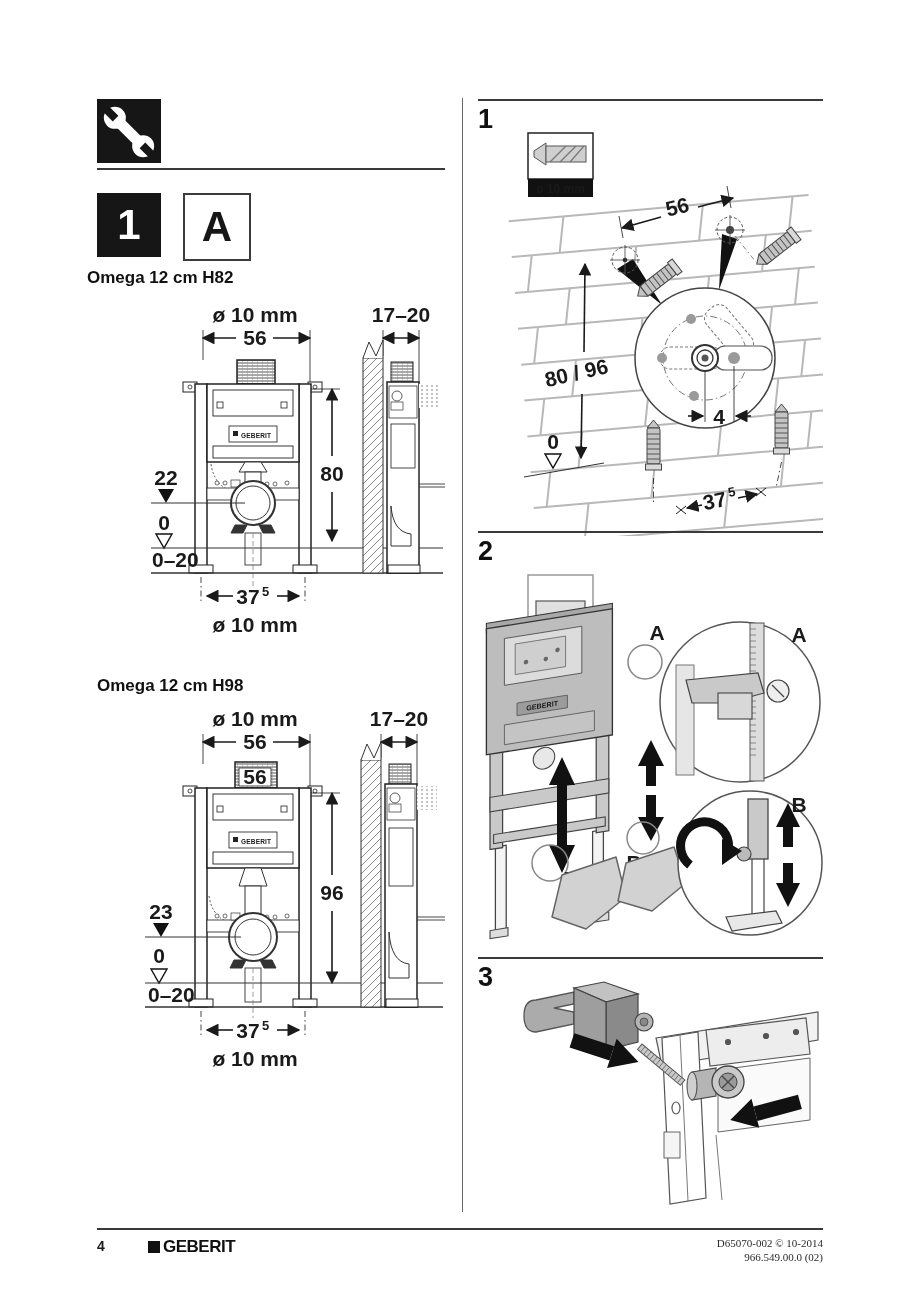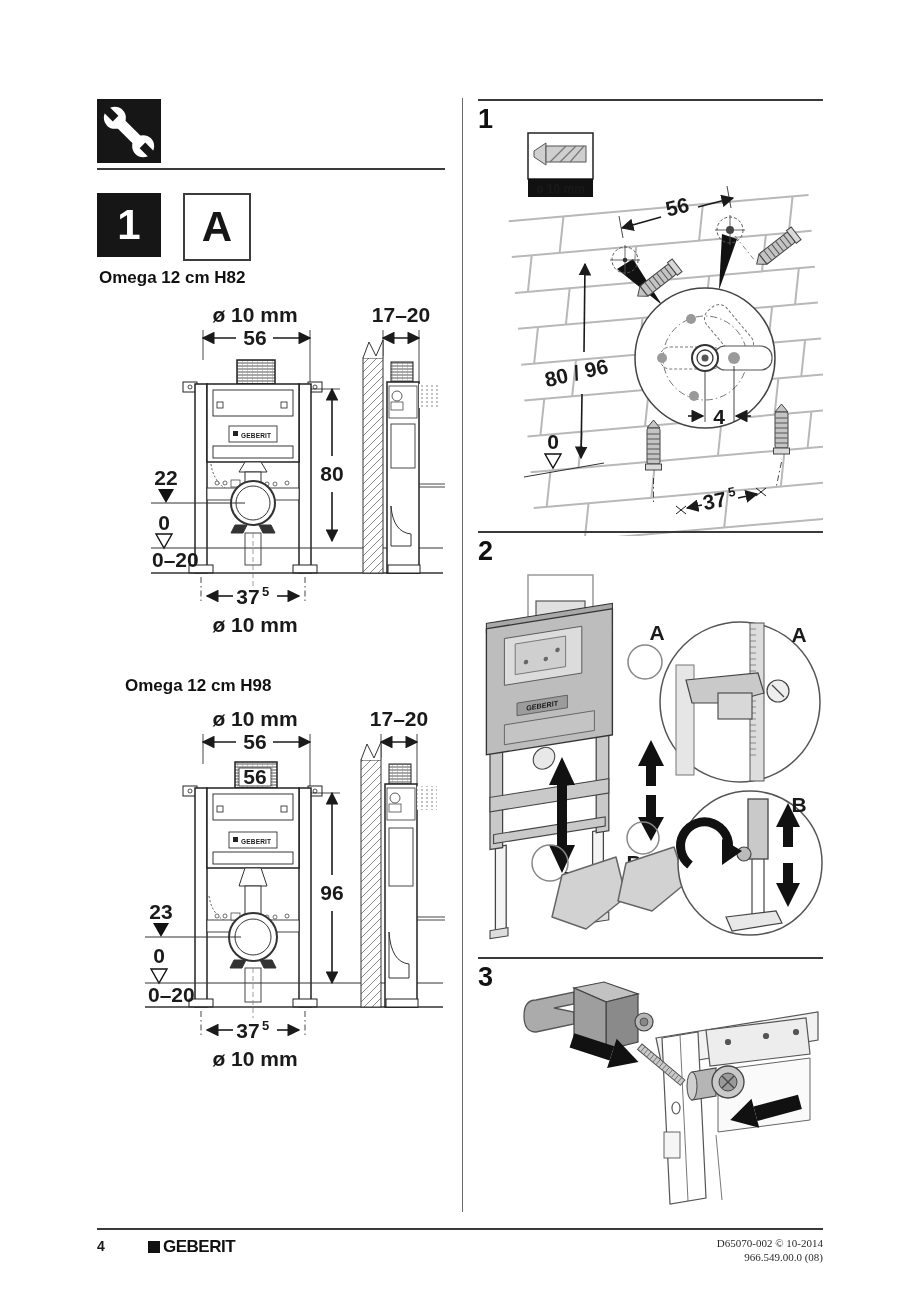--- a/index.html
+++ b/index.html
@@ -63,21 +63,21 @@
   </div>
   <div class="abs rule" style="left:97px;top:168px;width:348px;"></div>
 
   <div class="abs badge black" style="left:97px;top:193px;width:64px;height:64px;">
     <span>1</span>
   </div>
   <div class="abs badge white" style="left:183px;top:193px;width:64px;height:64px;">
     <span>A</span>
   </div>
 
-  <div class="abs title" style="left:99px;top:268px;">Omega 12 cm H82</div>
+  <div class="abs title" style="left:87px;top:268px;">Omega 12 cm H82</div>
 
   <svg class="abs" style="left:95px;top:296px;" width="352" height="346" viewBox="0 0 352 346">
 
     <text class="dim" x="160" y="26" text-anchor="middle">ø 10 mm</text>
     <g stroke="#1a1a1a" stroke-width="1.6">
       <path d="M108,42 L141,42" marker-start="url(#ar)"></path>
       <path d="M178,42 L215,42" marker-end="url(#ar)"></path>
       <line x1="108" y1="34" x2="108" y2="64" stroke-width="0.8"></line>
       <line x1="215" y1="34" x2="215" y2="88" stroke-width="0.8"></line>
     </g>
@@ -168,21 +168,21 @@
       <rect x="296" y="106" width="12" height="8" fill="#fff" stroke="#333" stroke-width="0.7"></rect>
       <rect x="324" y="88" width="20" height="24" fill="url(#pd)"></rect>
       <rect x="296" y="128" width="24" height="44" fill="#fff" stroke="#333" stroke-width="0.9"></rect>
       <path d="M296,210 Q298,236 316,238 L316,250 L296,250 Z" fill="#fff" stroke="#333" stroke-width="1"></path>
       <rect x="293" y="269" width="32" height="8" fill="#fff" stroke="#222" stroke-width="1"></rect>
       <line x1="324" y1="188" x2="350" y2="188" stroke="#333" stroke-width="0.9"></line>
       <line x1="324" y1="191" x2="350" y2="191" stroke="#333" stroke-width="0.9"></line>
     </g>
   </svg>
 
-  <div class="abs title" style="left:97px;top:676px;margin-left:28px;">Omega 12 cm H98</div>
+  <div class="abs title" style="left:97px;top:676px;">Omega 12 cm H98</div>
 
   <svg class="abs" style="left:95px;top:700px;" width="352" height="392" viewBox="0 0 352 392">
     <text class="dim" x="160" y="26" text-anchor="middle">ø 10 mm</text>
     <g stroke="#1a1a1a" stroke-width="1.6">
       <path d="M108,42 L141,42" marker-start="url(#ar)"></path>
       <path d="M178,42 L215,42" marker-end="url(#ar)"></path>
       <line x1="108" y1="34" x2="108" y2="64" stroke-width="0.8"></line>
       <line x1="215" y1="34" x2="215" y2="88" stroke-width="0.8"></line>
     </g>
     <text class="dim" x="160" y="49" text-anchor="middle">56</text>
@@ -644,16 +644,16 @@
   </svg>
 
   <div class="abs rule" style="left:97px;top:1228px;width:726px;"></div>
   <div class="abs pageno" style="left:97px;top:1238px;">4</div>
   <div class="abs logo" style="left:148px;top:1237px;">
     <span class="sq"></span>
     <span>GEBERIT</span>
   </div>
   <div class="abs footer-small" style="right:97px;top:1236px;font-family:Liberation Serif, serif;">
     <div>D65070-002 © 10-2014</div>
-    <div>966.549.00.0 (08)</div>
+    <div>966.549.00.0 (02)</div>
   </div>
 
 </div>
 
 </body></html>

